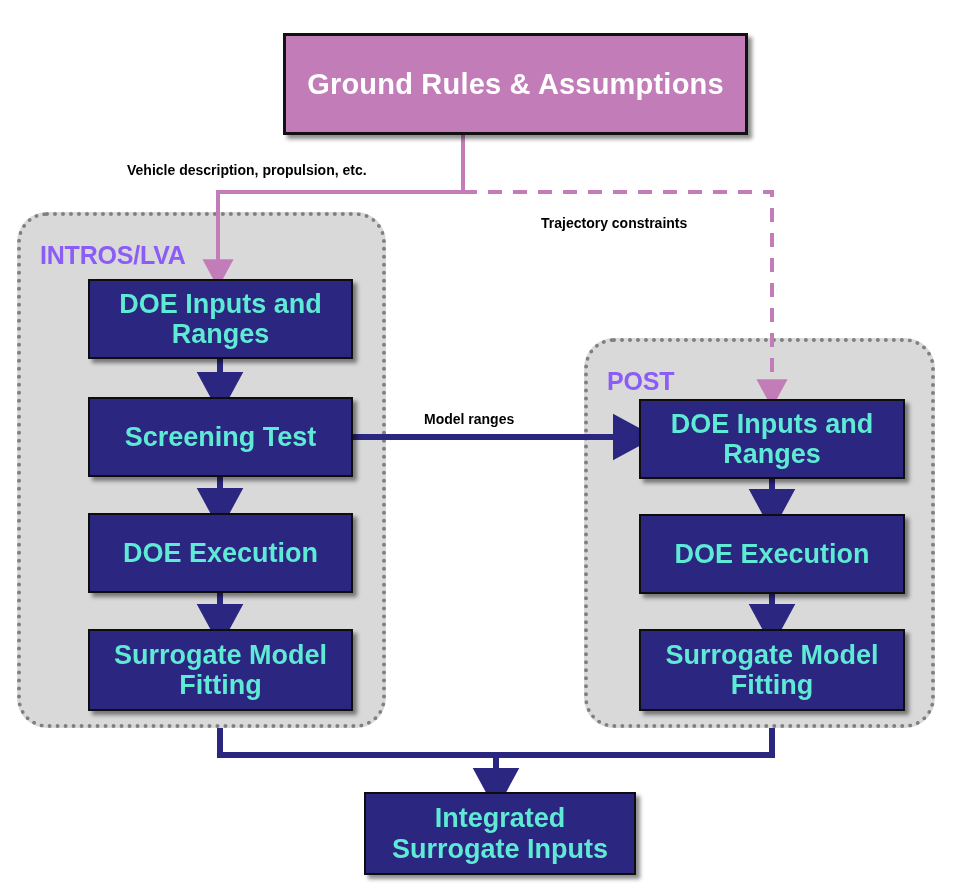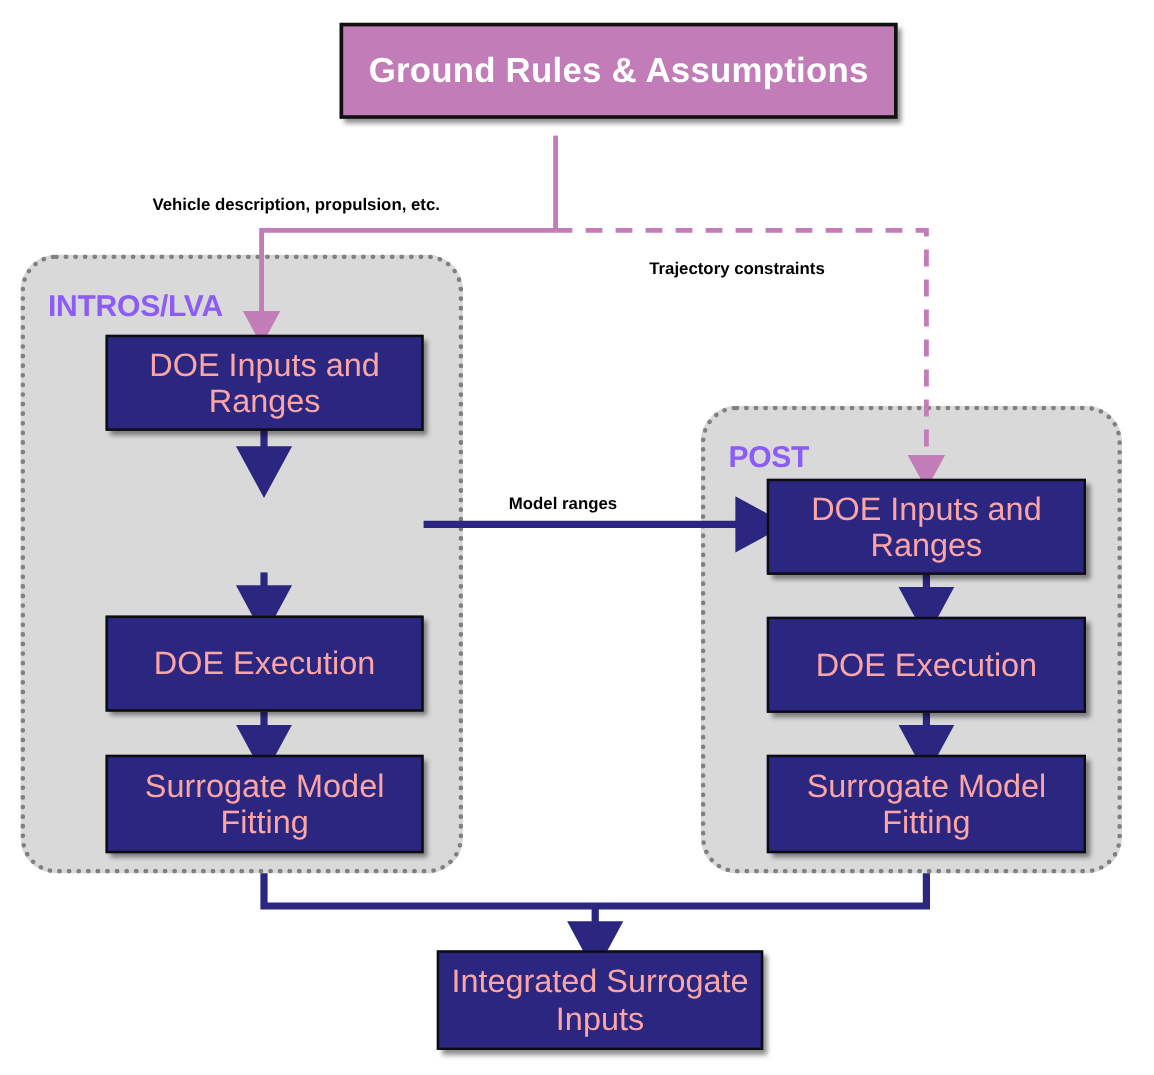--- a/index.html
+++ b/index.html
@@ -46,30 +46,31 @@
     white-space: nowrap;
     z-index: 4;
     margin-top: 12px;
   }
 
   .node {
     position: absolute;
     background: #2b2680;
     border: 2px solid #0d0d0d;
     box-shadow: 4px 4px 4px rgba(0,0,0,0.45);
-    color: #fca5a5;
+    color: #5eead4;
     display: flex;
     align-items: center;
     justify-content: center;
     text-align: center;
     line-height: 1.12;
     font-size: 27px;
     box-sizing: border-box;
     z-index: 4;
     padding: 2px 6px;
+    font-weight: bold;
   }
 
   .node.accent {
     background: #c27cb8;
     border: 3px solid #111111;
     font-weight: bold;
     font-size: 29px;
     color: #ffffff;
     letter-spacing: 0.2px;
   }
@@ -105,24 +106,25 @@
   </svg>
 
   <div class="group-box" style="left:17px; top:212px; width:369px; height:516px;"></div>
 
   <div class="group-box" style="left:584px; top:338px; width:351px; height:390px;"></div>
 
   <div class="group-label" style="left:40px; top:229px;">INTROS/LVA</div>
 
   <div class="group-label" style="left:607px; top:355px;">POST</div>
 
-  <div class="node accent" style="left:283px; top:19px; width:465px; height:80px;">Ground Rules &amp; Assumptions</div>
+  <div class="node accent" style="left:283px; top:33px; width:465px; height:102px;">Ground Rules &amp; Assumptions</div>
 
   <div class="node" style="left:88px; top:279px; width:265px; height:80px;">DOE Inputs and Ranges</div>
 
+  <div class="node" style="left:88px; top:397px; width:265px; height:80px;">Screening Test</div>
 
   <div class="node" style="left:88px; top:513px; width:265px; height:80px;">DOE Execution</div>
 
   <div class="node" style="left:88px; top:629px; width:265px; height:82px;">Surrogate Model Fitting</div>
 
   <div class="node" style="left:639px; top:399px; width:266px; height:80px;">DOE Inputs and Ranges</div>
 
   <div class="node" style="left:639px; top:514px; width:266px; height:80px;">DOE Execution</div>
 
   <div class="node" style="left:639px; top:629px; width:266px; height:82px;">Surrogate Model Fitting</div>

